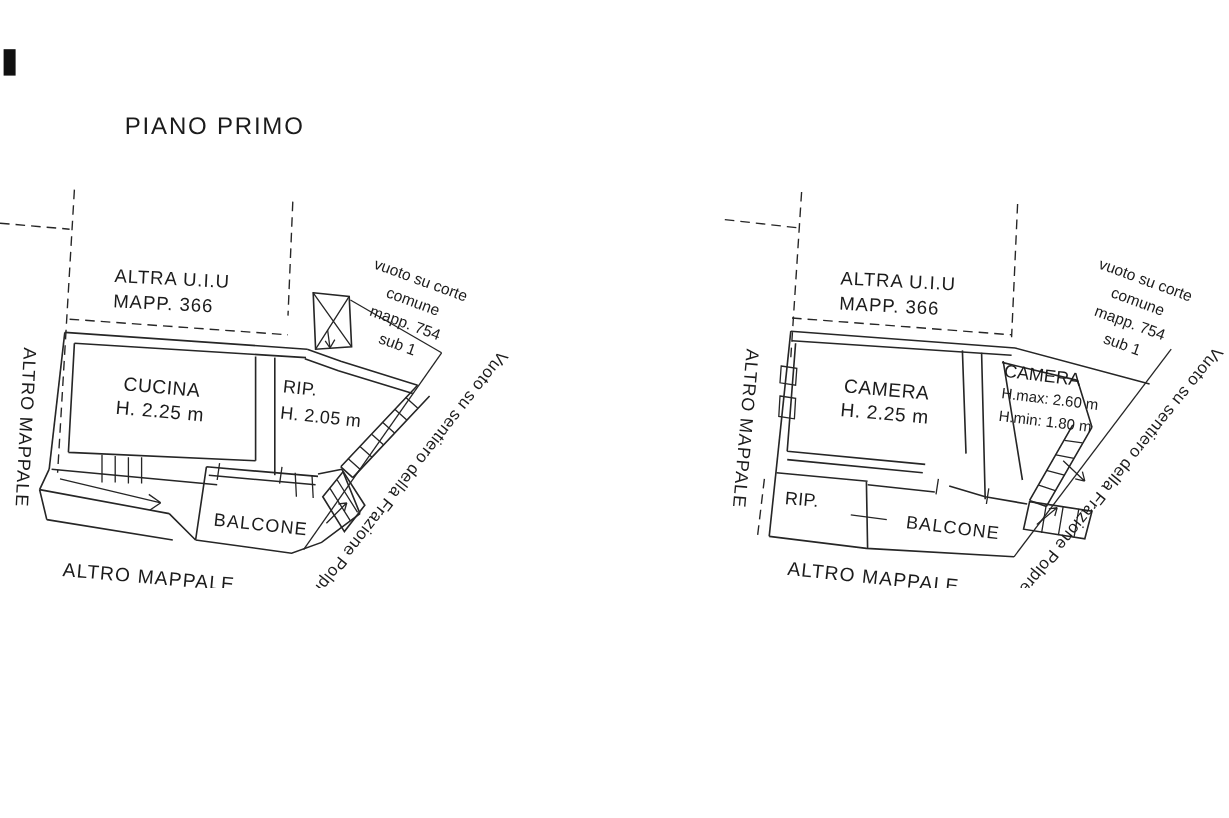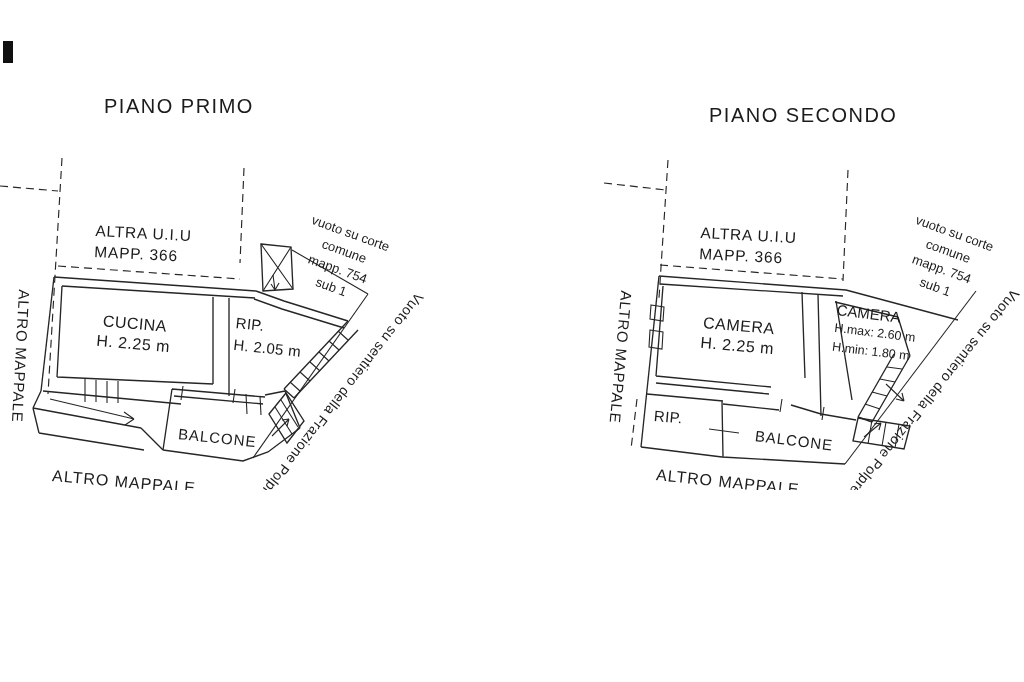--- a/index.html
+++ b/index.html
@@ -127,21 +127,20 @@
 
   <div class="lbl court" style="left:285px;top:222px;transform:rotate(20deg);">
     <div>vuoto su corte</div>
     <div>comune</div>
     <div>mapp. 754</div>
     <div>sub 1</div>
   </div>
 
   <div class="lbl diag" style="left:178px;top:406px;transform:rotate(128deg);">Vuoto su sentiero della Frazione Polpresa Alta</div>
 
-  <div class="lbl title" style="left:709px;top:105px;">PIANO SECONDO</div>
 
   <div class="lbl parcel" style="left:701px;top:222px;transform:rotate(3deg);transform-origin:left top;">
     <div>ALTRA U.I.U</div>
     <div>MAPP. 366</div>
   </div>
 
   <div class="lbl room" style="left:688px;top:316px;transform:rotate(5deg);">
     <div>CAMERA</div>
     <div>H. 2.25 m</div>
   </div>

